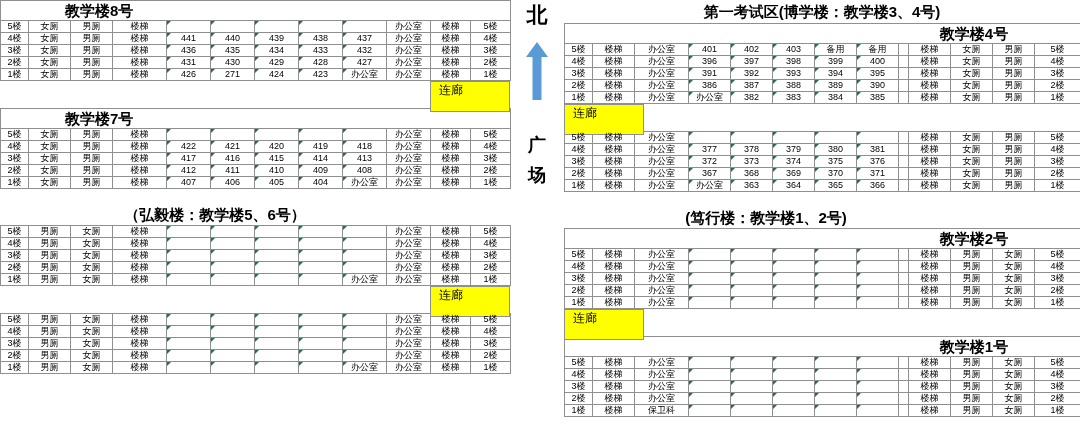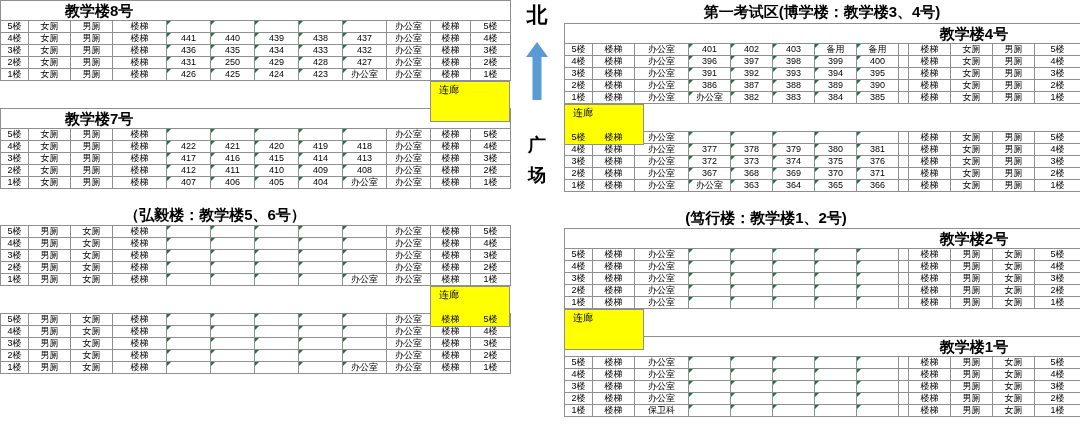--- a/index.html
+++ b/index.html
@@ -23,22 +23,22 @@
     text-align:center; white-space:nowrap; overflow:hidden; position:relative; padding:0; }
   .tbl td.hdr { height:19px; line-height:19px; font-weight:bold; font-size:15px; }
   .side-left  td.hdr { text-align:left;  padding-left:64px; }
   .side-right td.hdr { text-align:right; padding-right:72px; }
   .tbl td.room::after { content:""; position:absolute; top:0; left:0; width:0; height:0;
     border-top:4px solid var(--flag-green,#217346); border-right:4px solid transparent; }
 
   .corridor-row { height:27px; display:flex; align-items:flex-start; }
   .corridor-row.end   { justify-content:flex-end; }
   .corridor-row.start { justify-content:flex-start; }
-  .corridor-box { width:80px; height:41px; background:var(--corridor-bg,#ffff00);
-    border:1px solid #8f8f8f; font-size:10px; line-height:10px; padding:3px 0 4px 8px; }
+  .corridor-box { width:80px; height:31px; background:var(--corridor-bg,#ffff00);
+    border:1px solid #8f8f8f; font-size:12px; line-height:10px; padding:3px 0 4px 8px; }
 
   .north { font-size:21px; line-height:26px; font-weight:bold; margin-top:2px; }
   .arrow { color:var(--arrow-blue,#5b9bd5); margin-top:14px; display:block; }
   .plaza { margin-top:30px; font-size:18px; font-weight:bold; line-height:30px; text-align:center; }
 </style>
 </head>
 <body>
 
 <div class="screen">
 
@@ -105,35 +105,35 @@
               <td>办公室</td>
               <td>楼梯</td>
               <td>3楼</td>
             </tr>
             <tr>
               <td>2楼</td>
               <td>女厕</td>
               <td>男厕</td>
               <td>楼梯</td>
               <td class="room">431</td>
-              <td class="room">250</td>
+              <td class="room">430</td>
               <td class="room">429</td>
               <td class="room">428</td>
               <td class="room">427</td>
               <td>办公室</td>
               <td>楼梯</td>
               <td>2楼</td>
             </tr>
             <tr>
               <td>1楼</td>
               <td>女厕</td>
               <td>男厕</td>
               <td>楼梯</td>
               <td class="room">426</td>
-              <td class="room">425</td>
+              <td class="room">271</td>
               <td class="room">424</td>
               <td class="room">423</td>
               <td class="room">办公室</td>
               <td>办公室</td>
               <td>楼梯</td>
               <td>1楼</td>
             </tr>
           </tbody>
         </table>
       </div>

